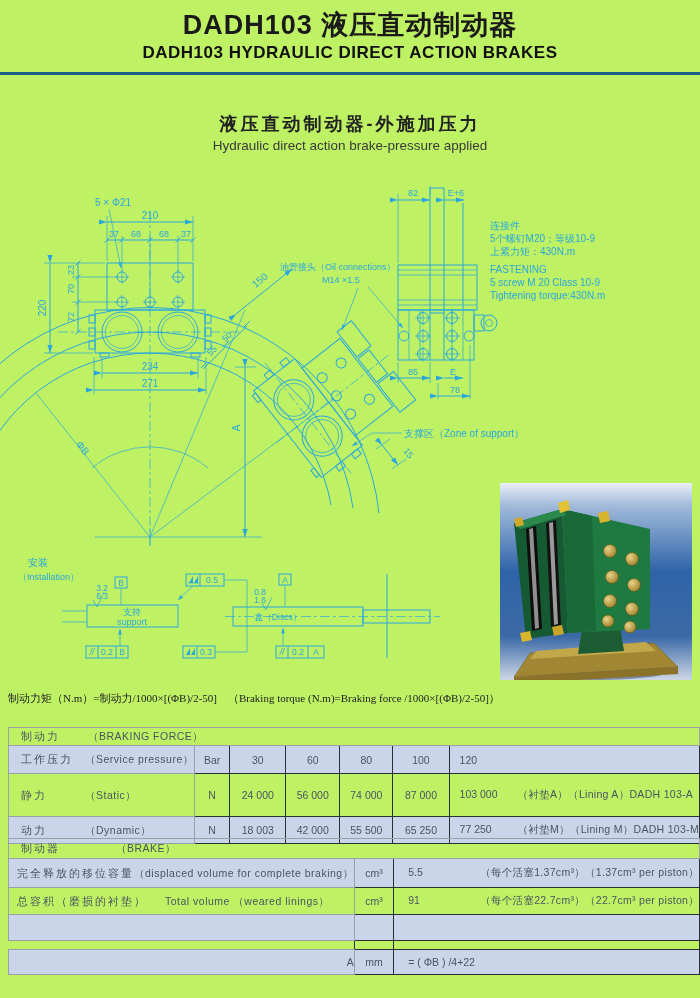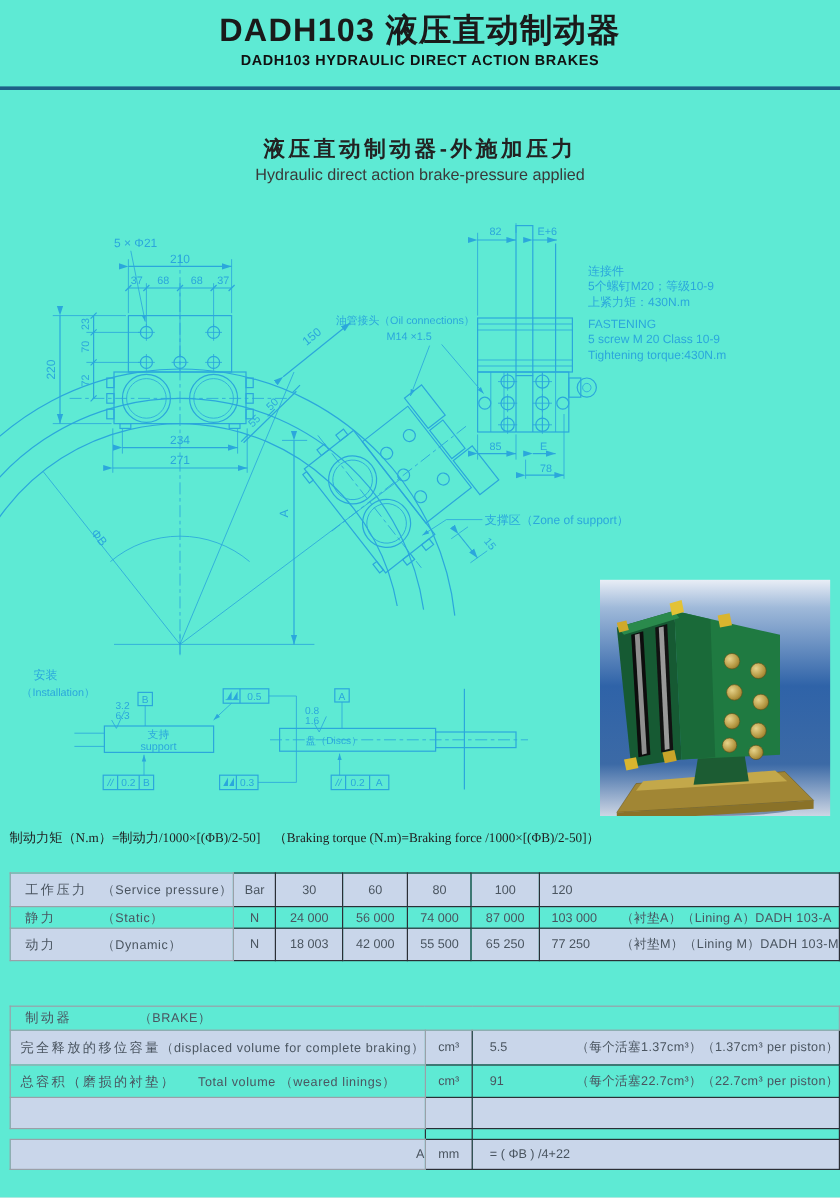--- a/index.html
+++ b/index.html
@@ -1,21 +1,21 @@
 <!DOCTYPE html>
 <html><head>
 <meta charset="utf-8">
 <style>
   html,body{margin:0;padding:0;background:#e8e8e8;}
-  .page{position:relative;width:700px;height:998px;background:#5eead4;overflow:hidden;
+  .page{position:relative;width:700px;height:998px;background:#bef264;overflow:hidden;
         font-family:"Liberation Sans",sans-serif;color:#1a1a1a;}
   .abs{position:absolute;}
   .ctr{width:700px;text-align:center;left:0;}
   .title-zh{top:7px;font-size:27px;font-weight:bold;letter-spacing:1px;}
-  .title-en{top:43px;font-size:12px;font-weight:bold;letter-spacing:.5px;color:#111;}
+  .title-en{top:43px;font-size:17px;font-weight:bold;letter-spacing:.5px;color:#111;}
   .rule{top:72px;left:0;width:700px;height:3px;background:#1d5f86;}
   .sub-zh{top:112px;font-size:18px;font-weight:600;letter-spacing:3px;color:#222;}
   .sub-en{top:138px;font-size:13.5px;color:#3a3a3a;}
   .formula{top:691px;left:8px;font-size:11px;font-family:"Liberation Serif",serif;color:#222;white-space:nowrap;}
 
   table.tbl{position:absolute;left:8px;border-collapse:collapse;table-layout:fixed;
             font-size:10.5px;color:#4a5560;}
   .tbl td{border:1px solid #9aa0a8;padding:0;vertical-align:middle;white-space:nowrap;overflow:hidden;}
   .tbl td.blk{border:1.6px solid #2a2f36;}
   .sh{background:#c9d6ea;}
@@ -371,30 +371,36 @@
     <colgroup>
       <col style="width:152px">
         <col style="width:45px">
         <col style="width:67px">
         <col style="width:65px">
       <col style="width:63px">
         <col style="width:68px">
         <col style="width:224px">
     </colgroup>
     <tbody>
+        <tr style="height:18px">
+      <td colspan="7">
+        <span class="zh lbl-zh">制动力</span>
+        <span class="lbl-en">（BRAKING FORCE）</span>
+      </td>
+    </tr>
     <tr style="height:28px" class="sh">
       <td><span class="zh lbl-zh">工作压力</span><span class="lbl-en">（Service pressure）</span></td>
       <td class="blk cc">Bar</td>
       <td class="blk cc">30</td>
       <td class="blk cc">60</td>
       <td class="blk cc">80</td>
       <td class="blk cc">100</td>
       <td class="blk"><span class="v5val">120</span><span class="note"></span></td>
     </tr>
-    <tr style="height:18px">
+    <tr style="height:43px">
       <td><span class="zh lbl-zh">静力</span><span class="lbl-en">（Static）</span></td>
       <td class="blk cc">N</td>
       <td class="blk cc">24 000</td>
       <td class="blk cc">56 000</td>
       <td class="blk cc">74 000</td>
       <td class="blk cc">87 000</td>
       <td class="blk"><span class="v5val">103 000</span><span class="note">（衬垫A）（Lining A）DADH 103-A</span></td>
     </tr>
     <tr style="height:27px" class="sh">
       <td><span class="zh lbl-zh">动力</span><span class="lbl-en">（Dynamic）</span></td>

